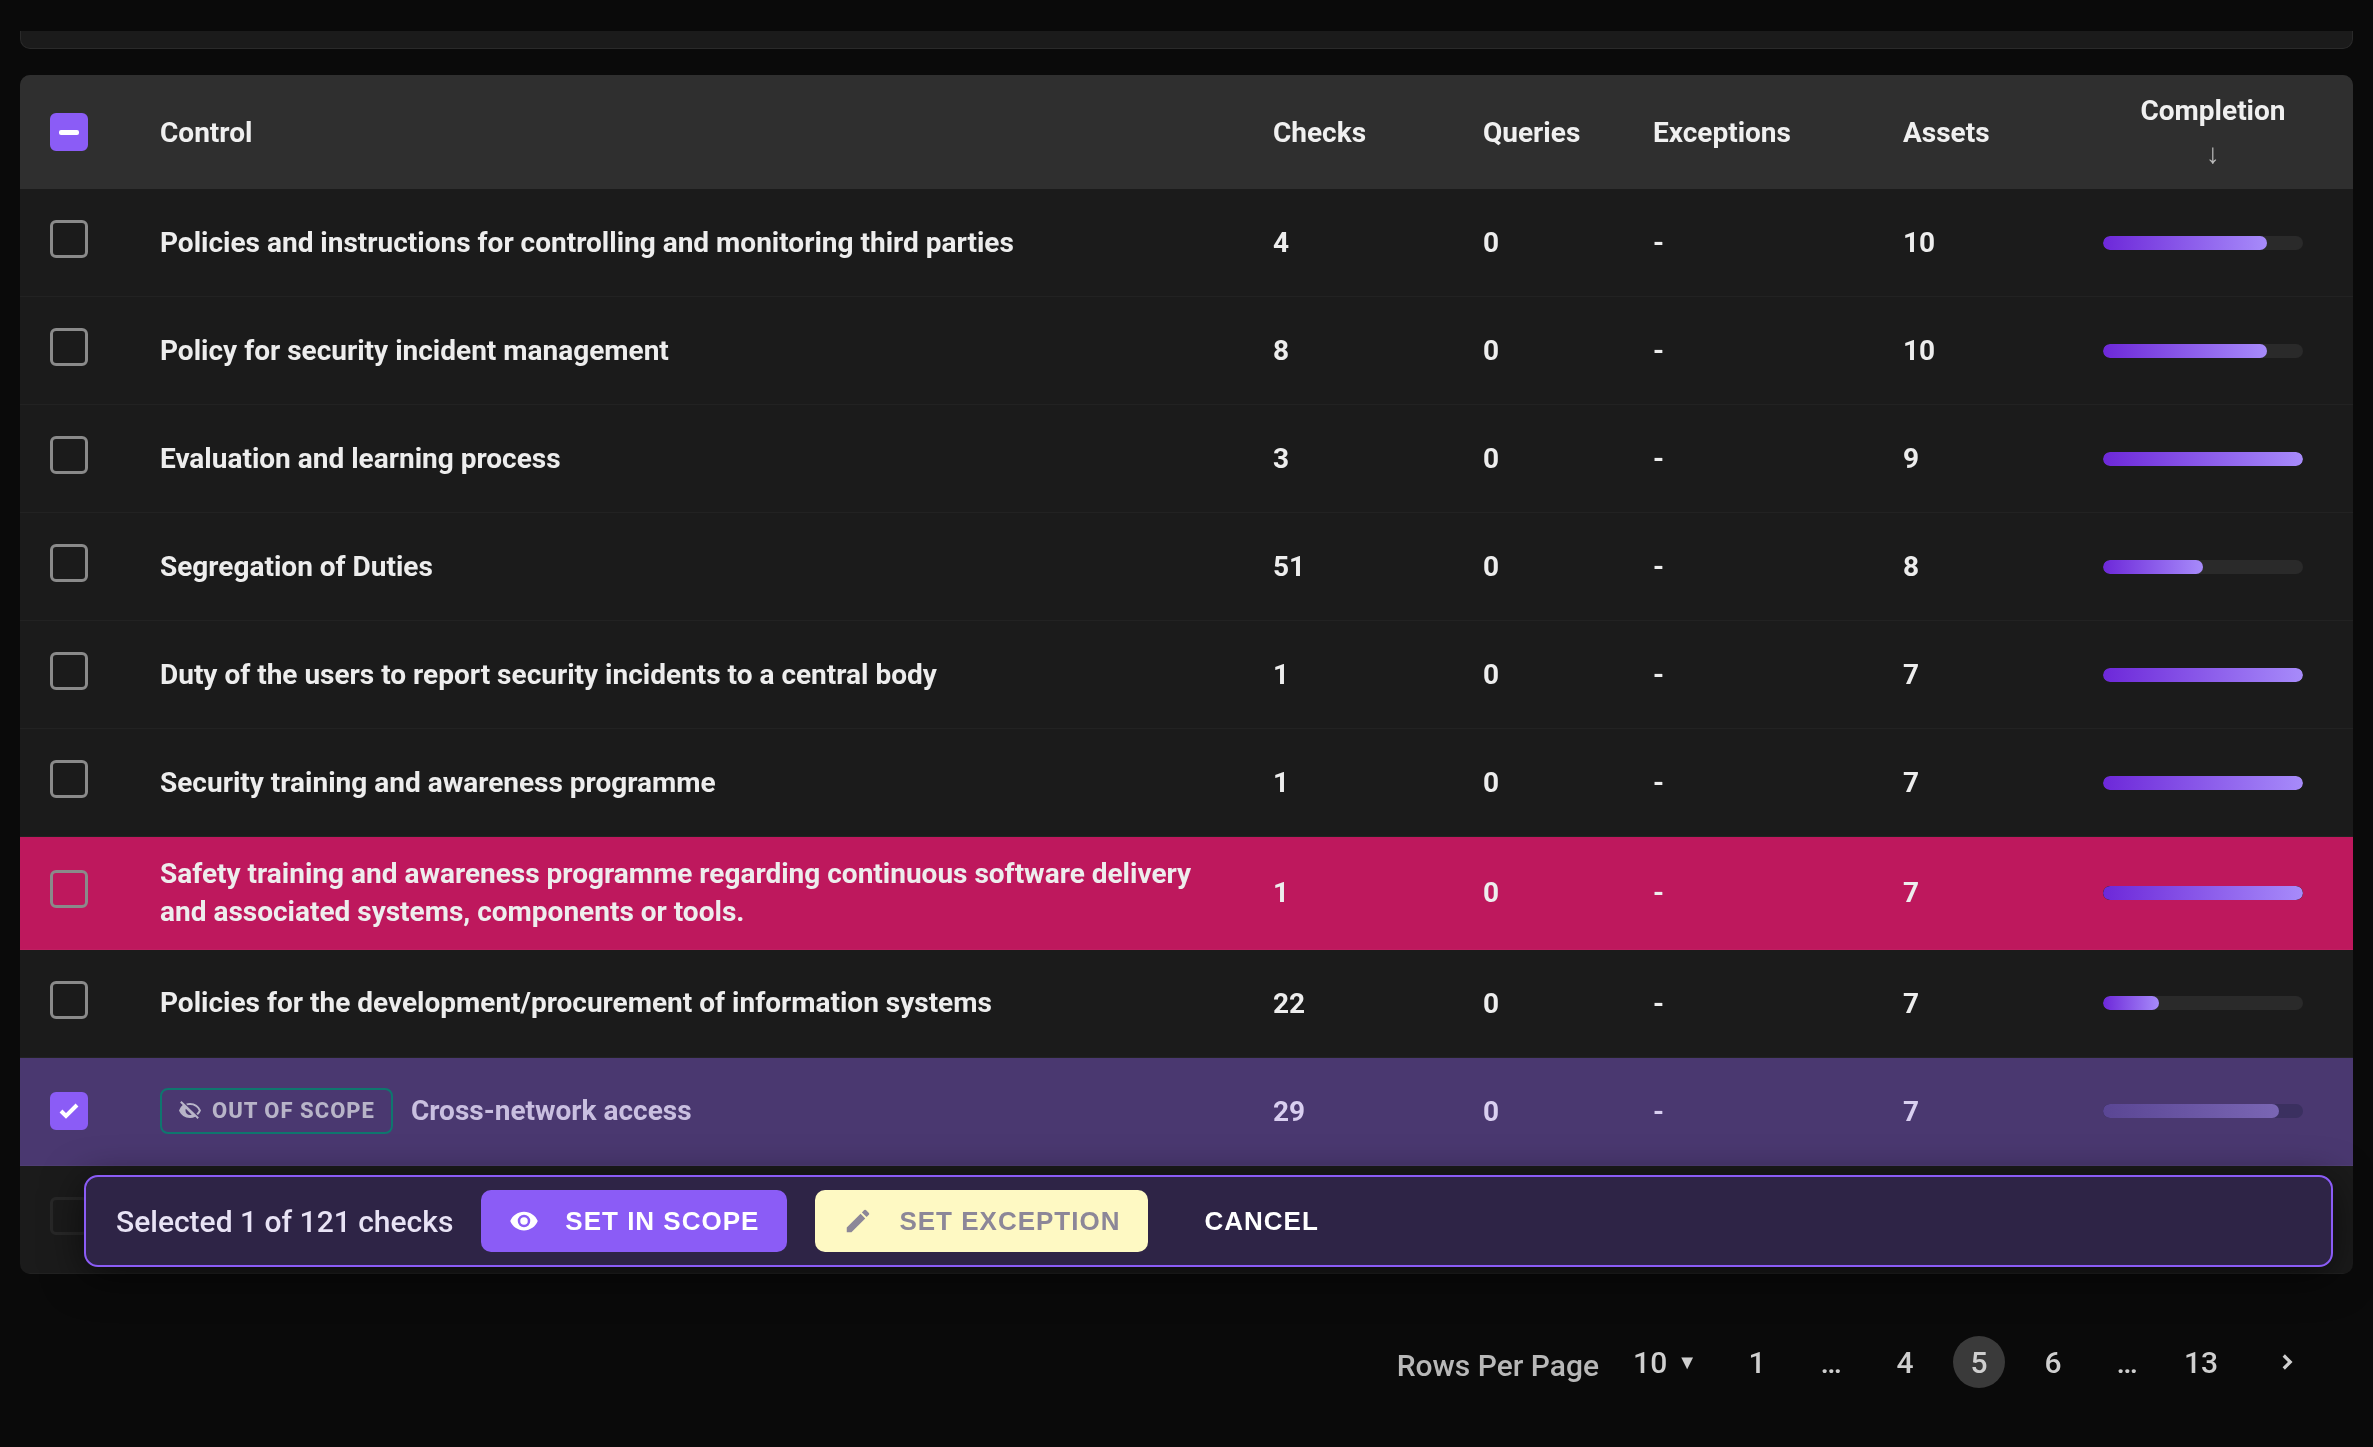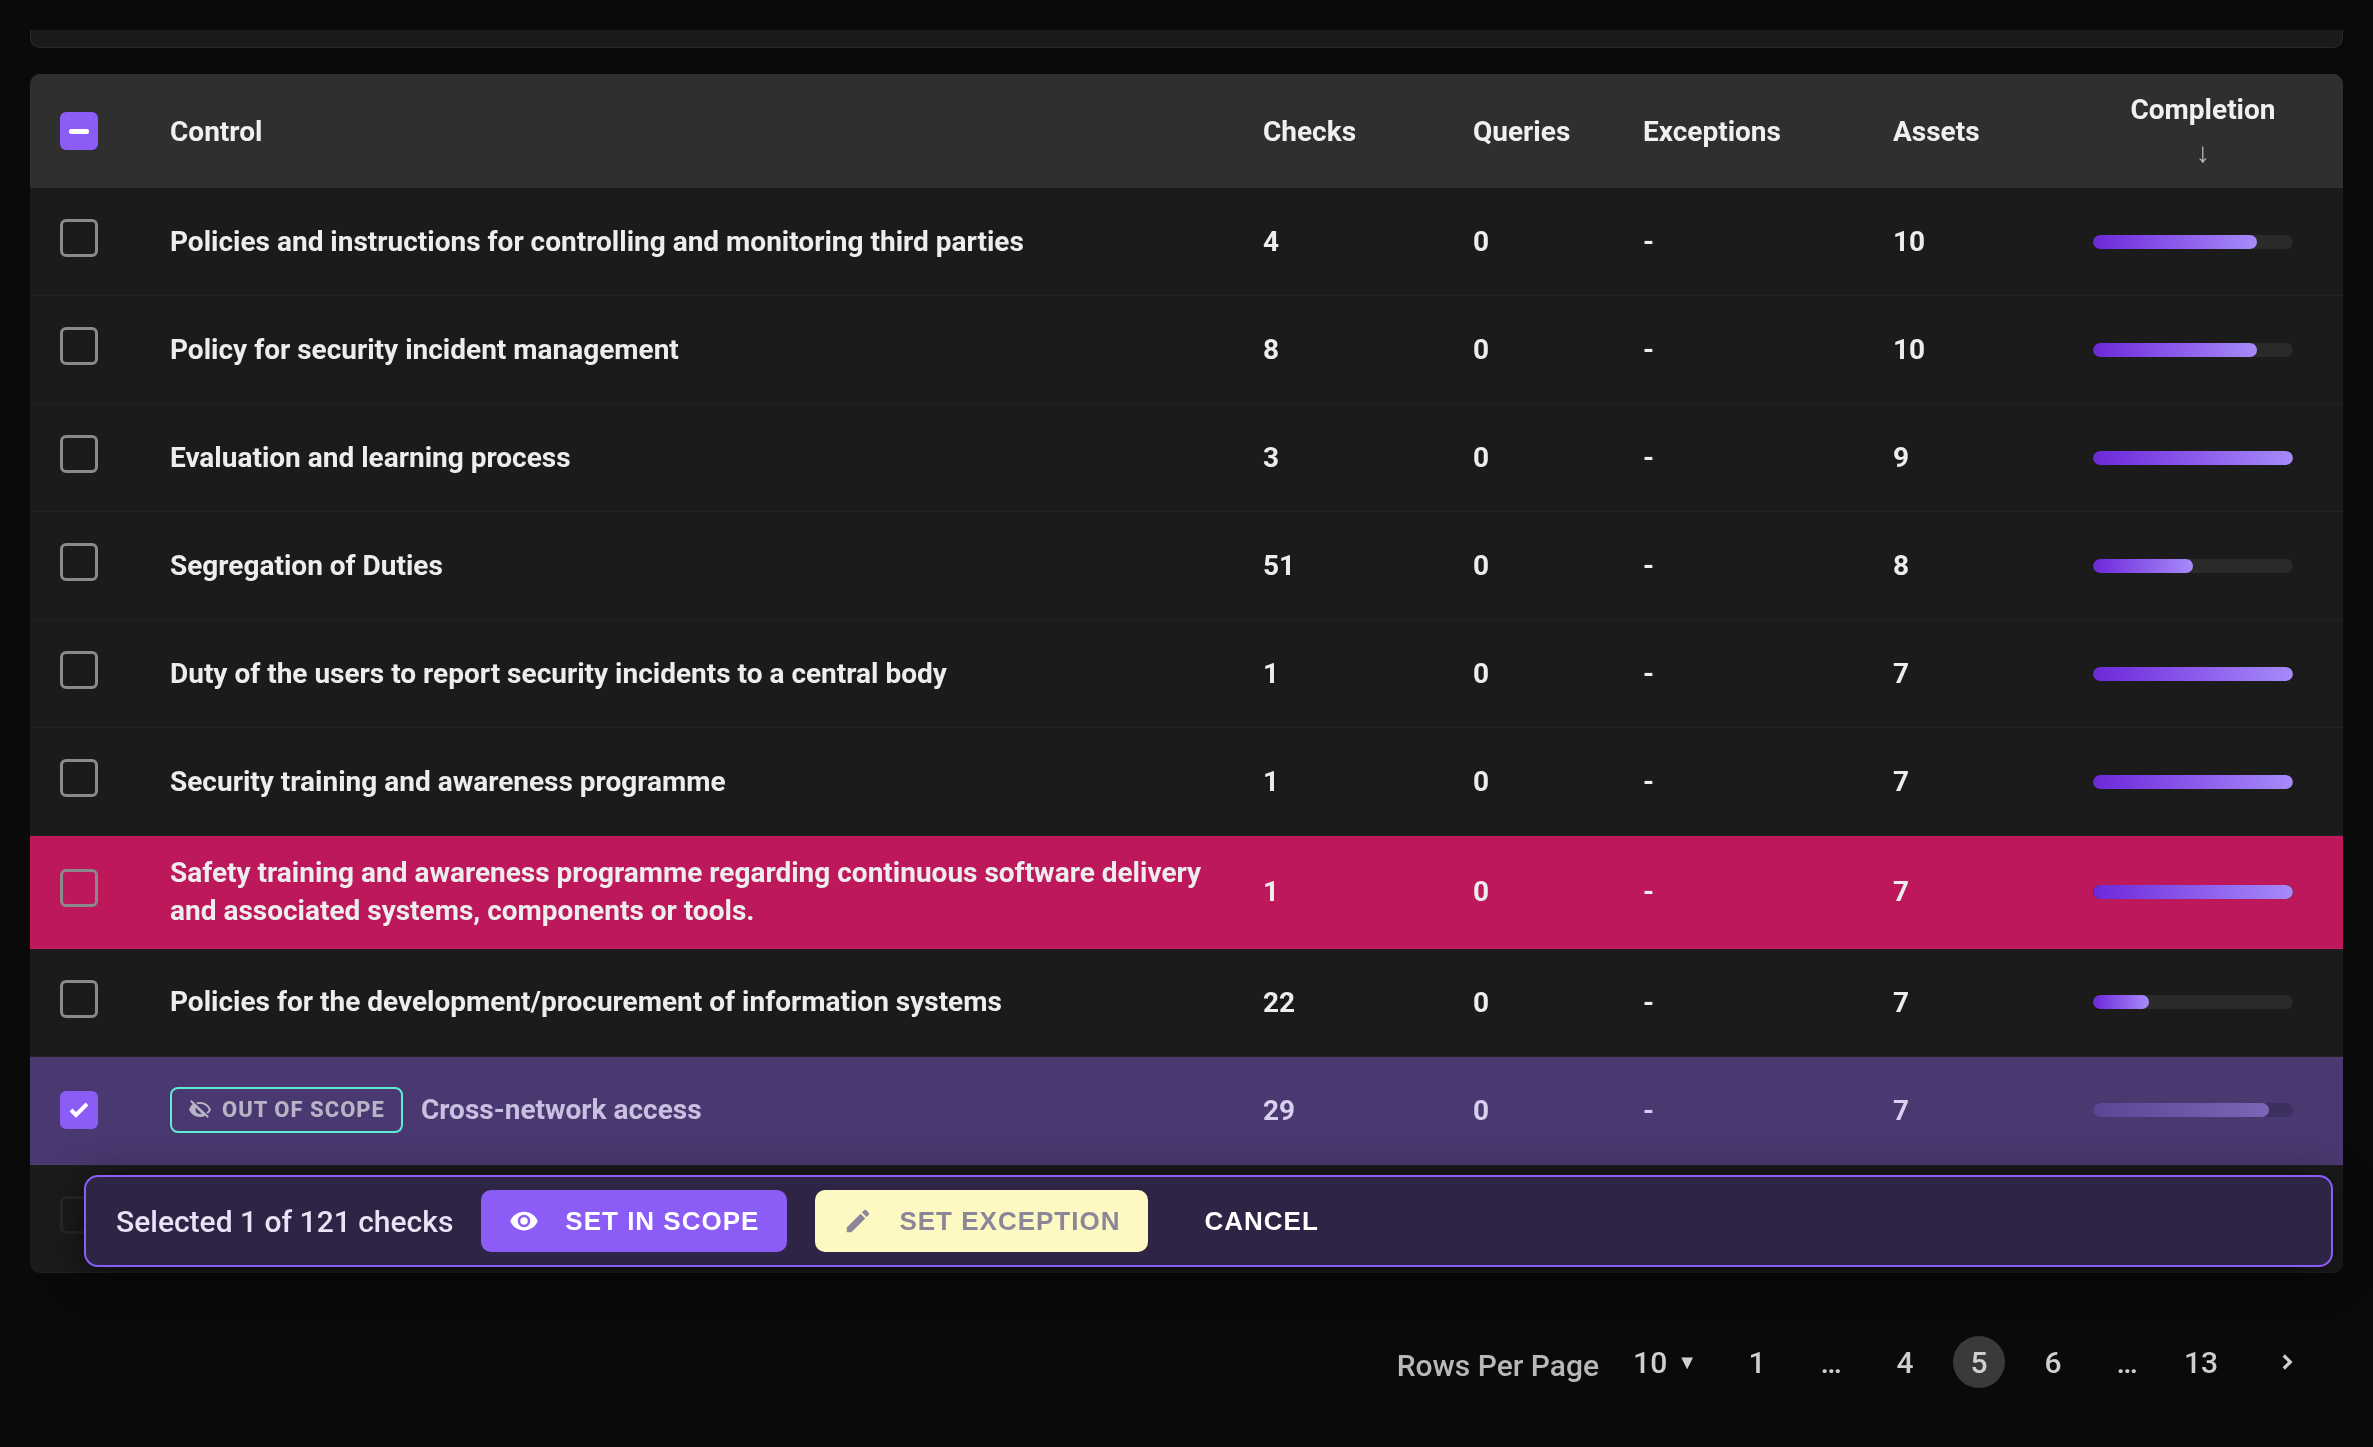--- a/index.html
+++ b/index.html
@@ -5,21 +5,22 @@
   * { box-sizing: border-box; margin: 0; padding: 0; }
   html, body {
     width: 2373px;
     height: 1447px;
     background: #0a0a0a;
     font-family: -apple-system, BlinkMacSystemFont, "Segoe UI", Roboto, sans-serif;
     color: #e5e5e5;
     overflow: hidden;
   }
   .outer {
-    padding: 30px;
+    padding: 20px;
+    margin-top: 11px;
   }
   .top-strip {
     height: 18px;
     background: #1b1b1b;
     border-radius: 0 0 10px 10px;
     margin-bottom: 26px;
     border: 1px solid #2a2a2a;
     border-top: none;
   }
   .table-wrap {
@@ -101,21 +102,21 @@
   .checkbox.checked {
     background: #8b5cf6;
     border-color: #8b5cf6;
     color: #fff;
   }
   .checkbox.checked svg { width: 24px; height: 24px; }
   .badge {
     display: inline-flex;
     align-items: center;
     gap: 10px;
-    border: 2px solid #5eead4;
+    border: 2px solid #0f766e;
     border-radius: 8px;
     padding: 6px 16px;
     font-size: 22px;
     font-weight: 800;
     letter-spacing: 1px;
     color: #b8b4c8;
     flex-shrink: 0;
   }
   .badge svg { width: 24px; height: 24px; }
   .row.selected .cell { color: #d9cff0; font-weight: 700;}

